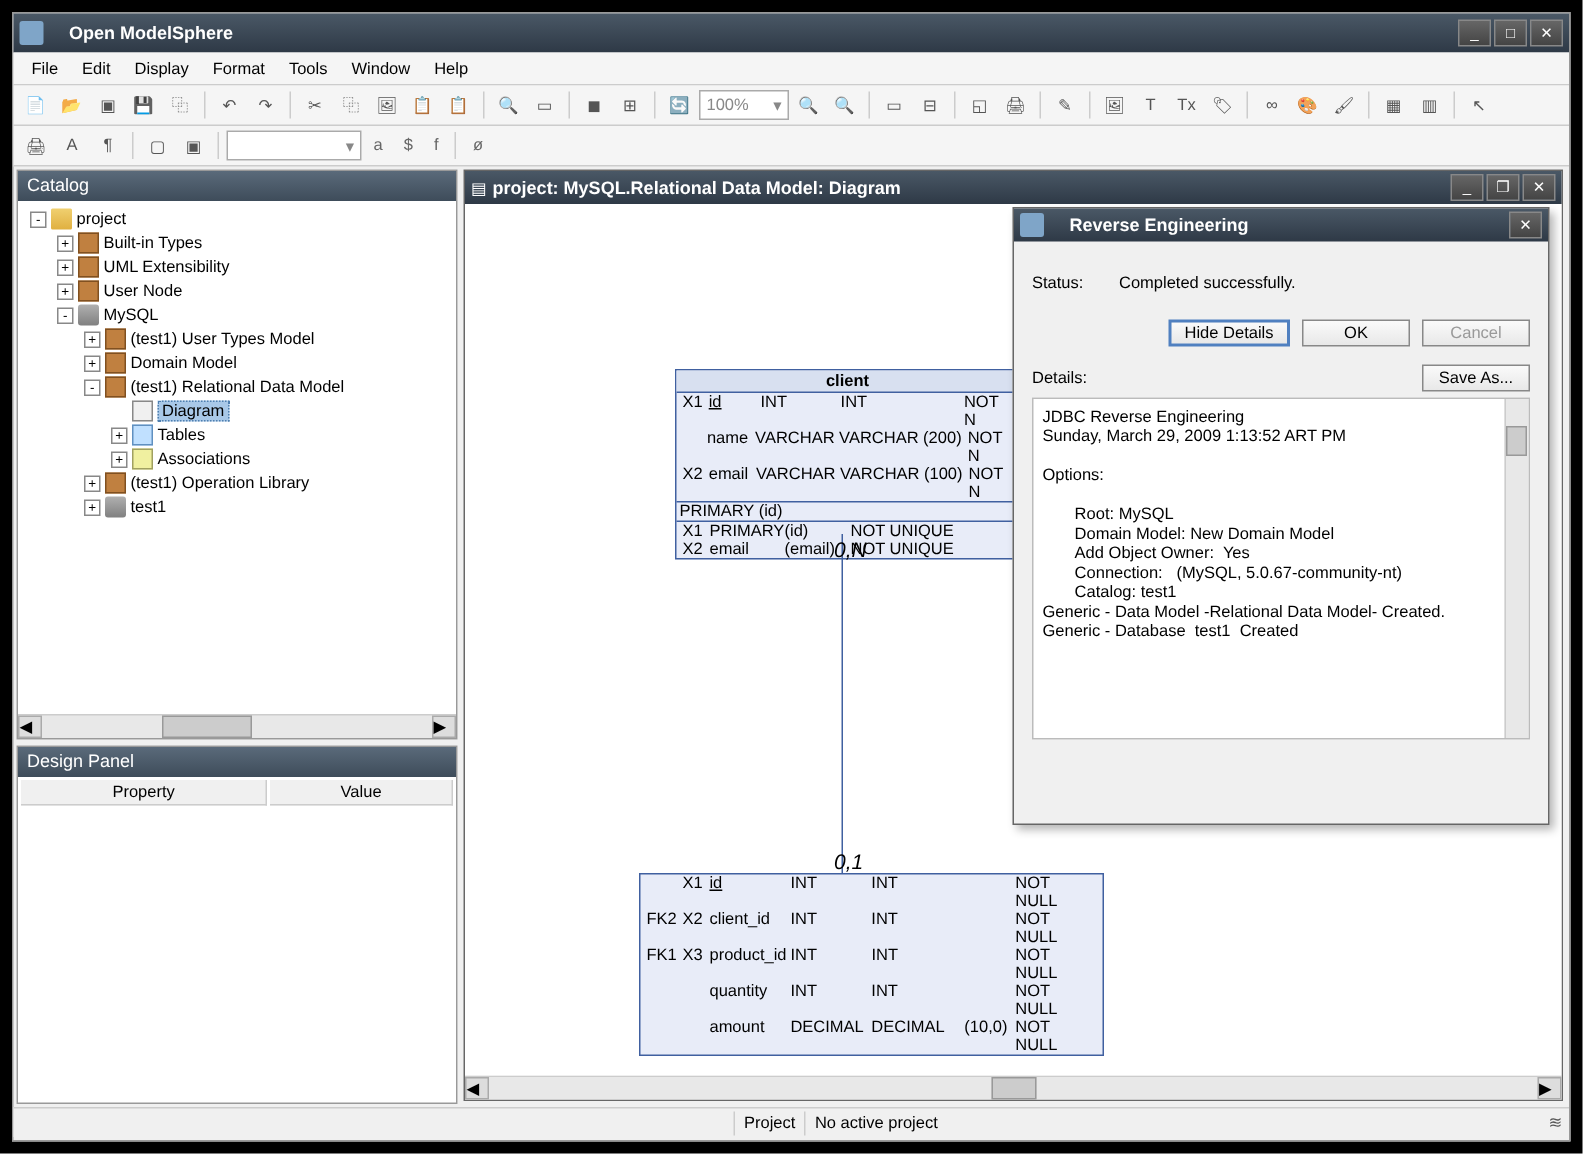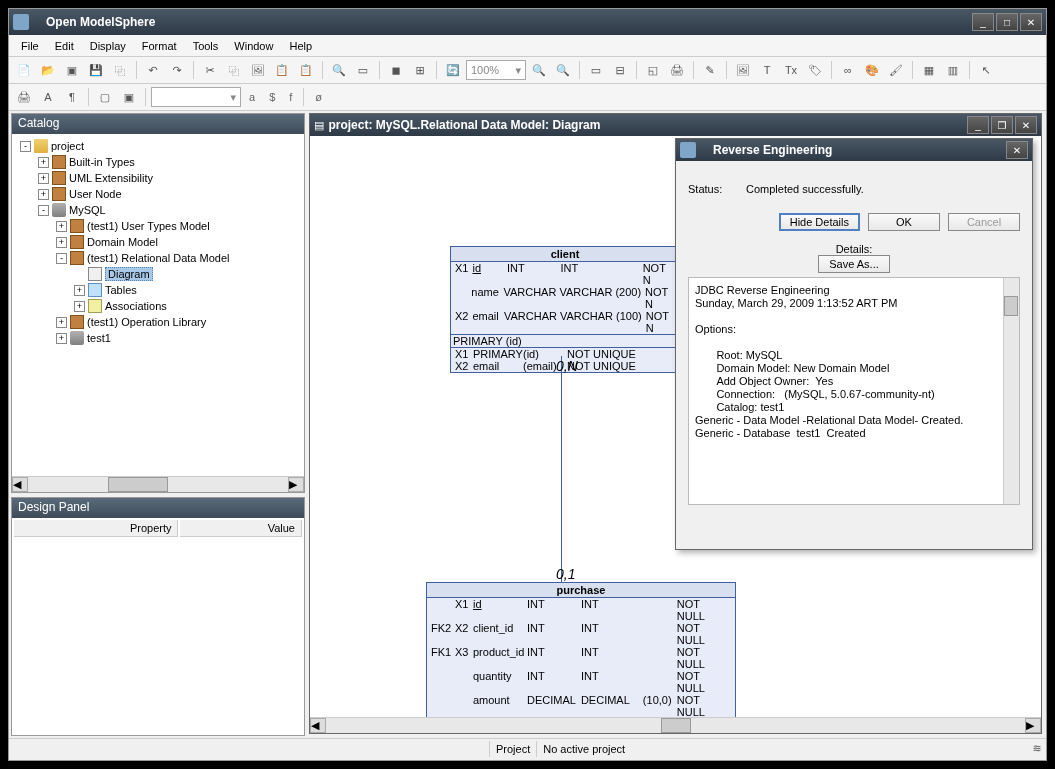--- a/index.html
+++ b/index.html
@@ -23,42 +23,42 @@
 .tree-row { display: flex; align-items: center; height: 16px; white-space: nowrap; }
 .tree-row .ind { display: inline-block; }
 .tree-row .pm { width: 11px; height: 11px; border: 1px solid #888; display: inline-flex; align-items: center; justify-content: center; font-size: 9px; line-height: 1; margin-right: 3px; background: #fff; cursor: pointer; }
 .tree-row .ticn { width: 14px; height: 14px; margin-right: 3px; display: inline-block; }
 .tree-row .lbl.sel { background: #a8c8e8; border: 1px dotted #5080b0; padding: 0 2px; }
 .scrollx { height: 16px; background: #e8e8e8; border-top: 1px solid #ccc; display: flex; }
 .scrollx .thumb { width: 60px; background: #ccc; border: 1px solid #999; margin-left: 80px; }
 .scrollx .arr { width: 16px; background: #ddd; border: 1px solid #aaa; }
 .design { position: absolute; left: 2px; top: 386px; width: 294px; height: calc(100% - 388px); border: 1px solid #999; background: #fff; }
 .dtbl { width: 100%; }
-.dtbl th { text-align: right; padding: 2px 6px; background: #f0f0f0; border-right: 1px solid #ccc; border-bottom: 1px solid #ccc; font-weight: normal; }
+.dtbl th { text-align: center; padding: 2px 6px; background: #f0f0f0; border-right: 1px solid #ccc; border-bottom: 1px solid #ccc; font-weight: normal; }
 .diagramwin { position: absolute; left: 300px; top: 2px; width: calc(100% - 304px); height: calc(100% - 6px); border: 1px solid #666; background: #fff; }
 .diag-titlebar { height: 22px; background: linear-gradient(#4a5866, #2e3946); color: #fff; display: flex; align-items: center; padding: 0 4px; }
 .diag-titlebar .t { flex: 1; font-weight: bold; font-size: 12px; margin-left: 4px; }
 .diag-canvas { position: relative; width: 100%; height: calc(100% - 38px); overflow: hidden; background: #fff; }
 .erd-table { position: absolute; border: 1px solid #4060a0; background: #e8ecf8; font-size: 10px; }
 .erd-header { text-align: center; font-weight: bold; background: #d8e0f0; border-bottom: 1px solid #4060a0; padding: 1px; }
 .erd-row { display: flex; padding: 0 2px; }
 .erd-row span { padding: 0 2px; }
 .erd-section { border-top: 1px solid #4060a0; }
 .line-v { position: absolute; width: 1px; background: #4060a0; }
 .card { position: absolute; font-size: 14px; font-style: italic; }
 .dialog { position: absolute; right: 8px; top: 2px; width: 358px; height: 412px; background: #f0f0f0; border: 1px solid #666; box-shadow: 3px 3px 6px rgba(0,0,0,0.3); }
 .dialog .titlebar { height: 22px; }
 .dlg-body { padding: 12px; }
 .dlg-row { display: flex; align-items: center; margin: 10px 0 18px; }
 .dlg-row .lbl { width: 58px; }
 .dlg-btns { display: flex; justify-content: flex-end; gap: 8px; margin-bottom: 12px; }
 .dlg-btn { padding: 2px 10px; border: 1px solid #888; background: linear-gradient(#fafafa,#e8e8e8); cursor: pointer; min-width: 72px; text-align: center; }
 .dlg-btn.focus { border: 2px solid #5080c0; padding: 1px 9px; }
 .dlg-btn.dis { color: #999; }
-.dlg-details-row { display: flex; justify-content: space-between; align-items: center; margin-bottom: 4px; flex-direction: column; }
+.dlg-details-row { display: flex; justify-content: space-between; align-items: center; margin-bottom: 4px; }
 .details-box { border: 1px solid #bbb; background: #fff; height: 228px; padding: 6px; font-family: 'Courier New', monospace; font-size: 11px; white-space: pre-wrap; overflow: hidden; position: relative; }
 .details-box .vsb { position: absolute; right: 0; top: 0; width: 16px; height: 100%; background: #e8e8e8; border-left: 1px solid #ccc; }
 .details-box .vsb .thumb { width: 14px; height: 20px; background: #ccc; border: 1px solid #999; margin-top: 18px; }
 .statusbar { height: 20px; background: #f0f0f0; border-top: 1px solid #ccc; display: flex; align-items: center; }
 .statusbar .cell { padding: 2px 6px; border-left: 1px solid #ccc; margin-left: 480px; }
 .statusbar .cell2 { padding: 2px 6px; border-left: 1px solid #ccc; }
 .i-folder { background: linear-gradient(#f0d070,#e0b040); border-radius: 1px; }
 .i-box { background: #c08040; border: 1px solid #805020; }
 .i-db { background: linear-gradient(#b0b0b0,#808080); border-radius: 2px; }
 .i-diag { background: #f0f0f0; border: 1px solid #888; }
@@ -318,21 +318,20 @@
                 <span>NOT UNIQUE</span>
               </div>
             </div>
         </div>
 
         <div class="line-v" style="left:251px;top:220px;height:226px"></div>
         <div class="card" style="left:246px;top:222px">0,N</div>
         <div class="card" style="left:246px;top:430px">0,1</div>
 
         <div class="erd-table" style="left:116px;top:446px;width:310px">
-          <div class="erd-header">purchase</div>
           <div id="purchaserows">
               <div class="erd-row">
                 <span style="width:24px"></span>
                 <span style="width:18px">X1</span>
                 <span style="width:54px;text-decoration:underline">id</span>
                 <span style="width:54px">INT</span>
                 <span style="width:62px">INT</span>
                 <span style="width:34px"></span>
                 <span>NOT NULL</span>
               </div>

